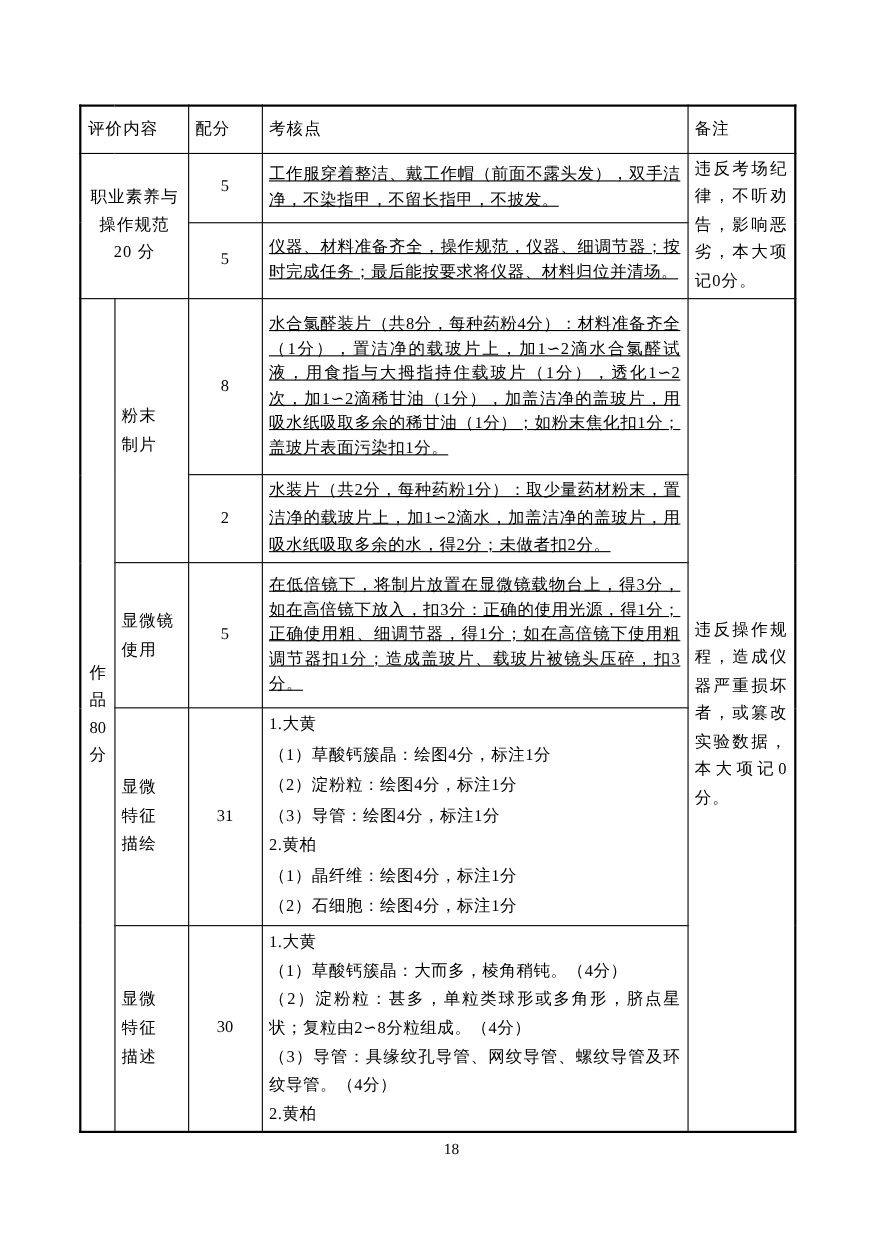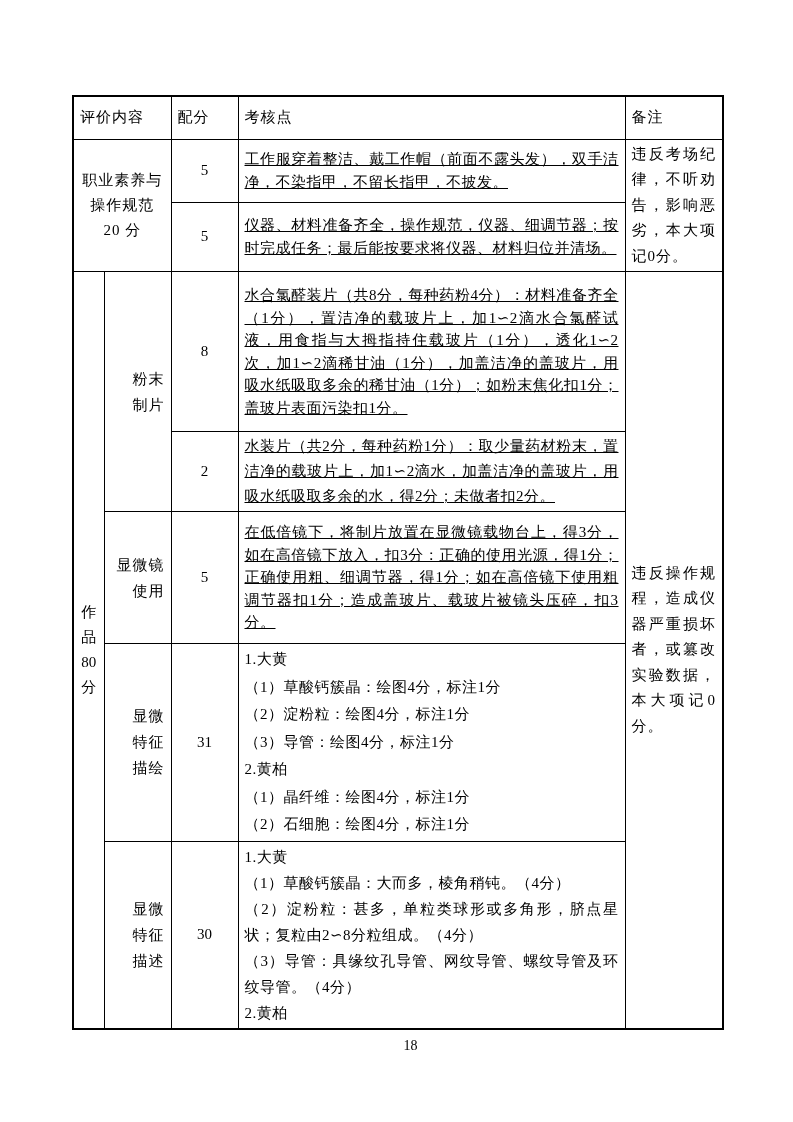--- a/index.html
+++ b/index.html
@@ -37,21 +37,21 @@
     text-align: left;
     letter-spacing: 1px;
     padding: 0 2px;
   }
   td.score {
     text-align: center;
     padding: 0 2px;
     letter-spacing: 0;
   }
   td.cat {
-    text-align: right;
+    text-align: left;
     white-space: pre-line;
     line-height: 26px;
     letter-spacing: 1px;
     padding: 0 2px;
   }
   td.vtitle {
     text-align: center;
     white-space: pre-line;
     line-height: 25px;
     padding: 0 2px;

